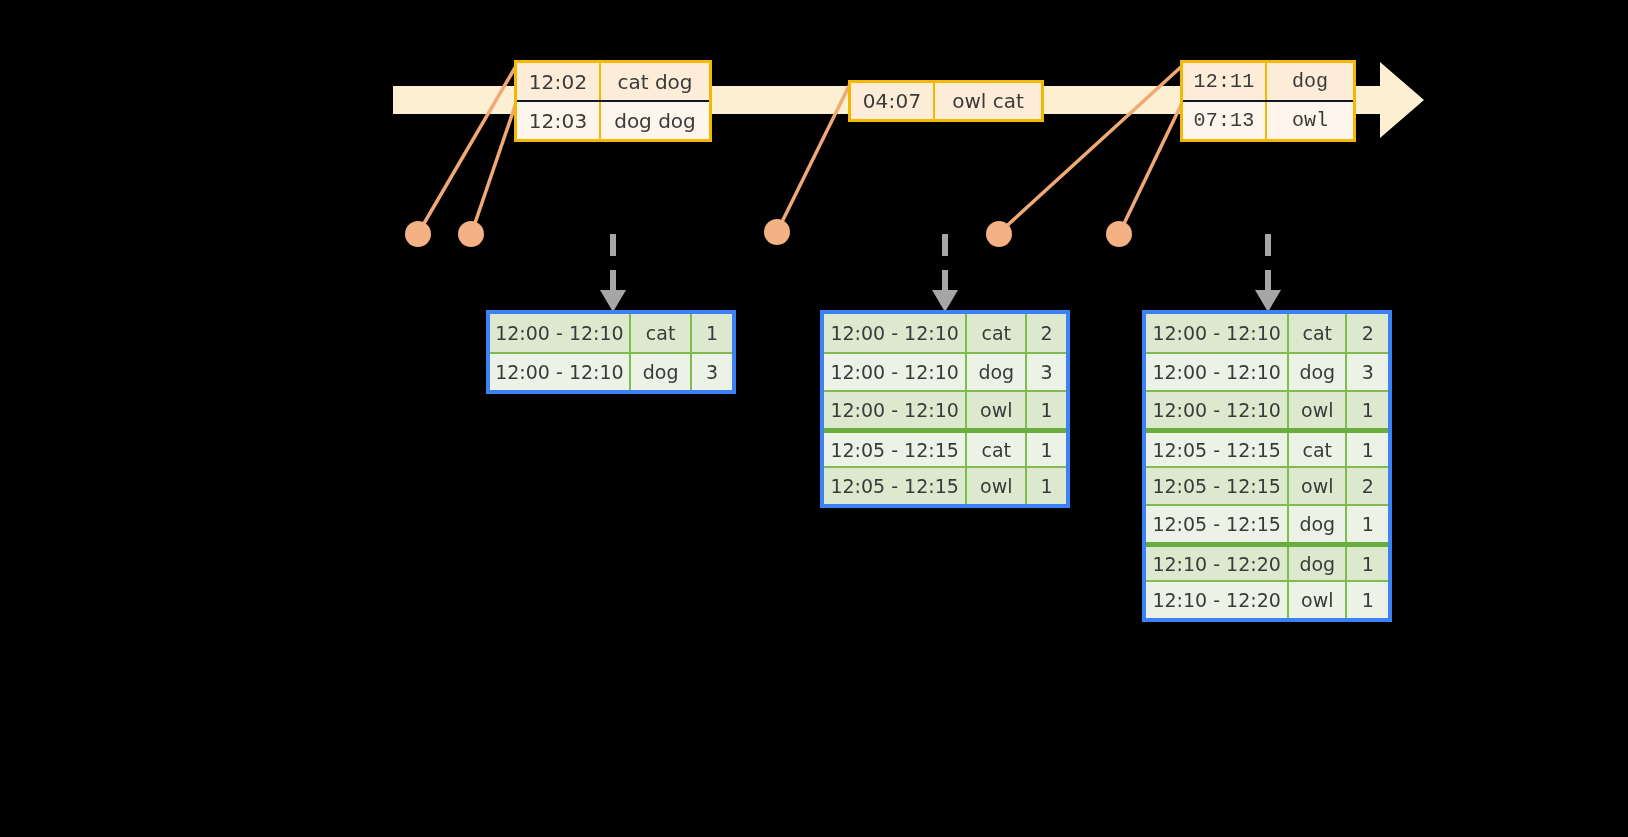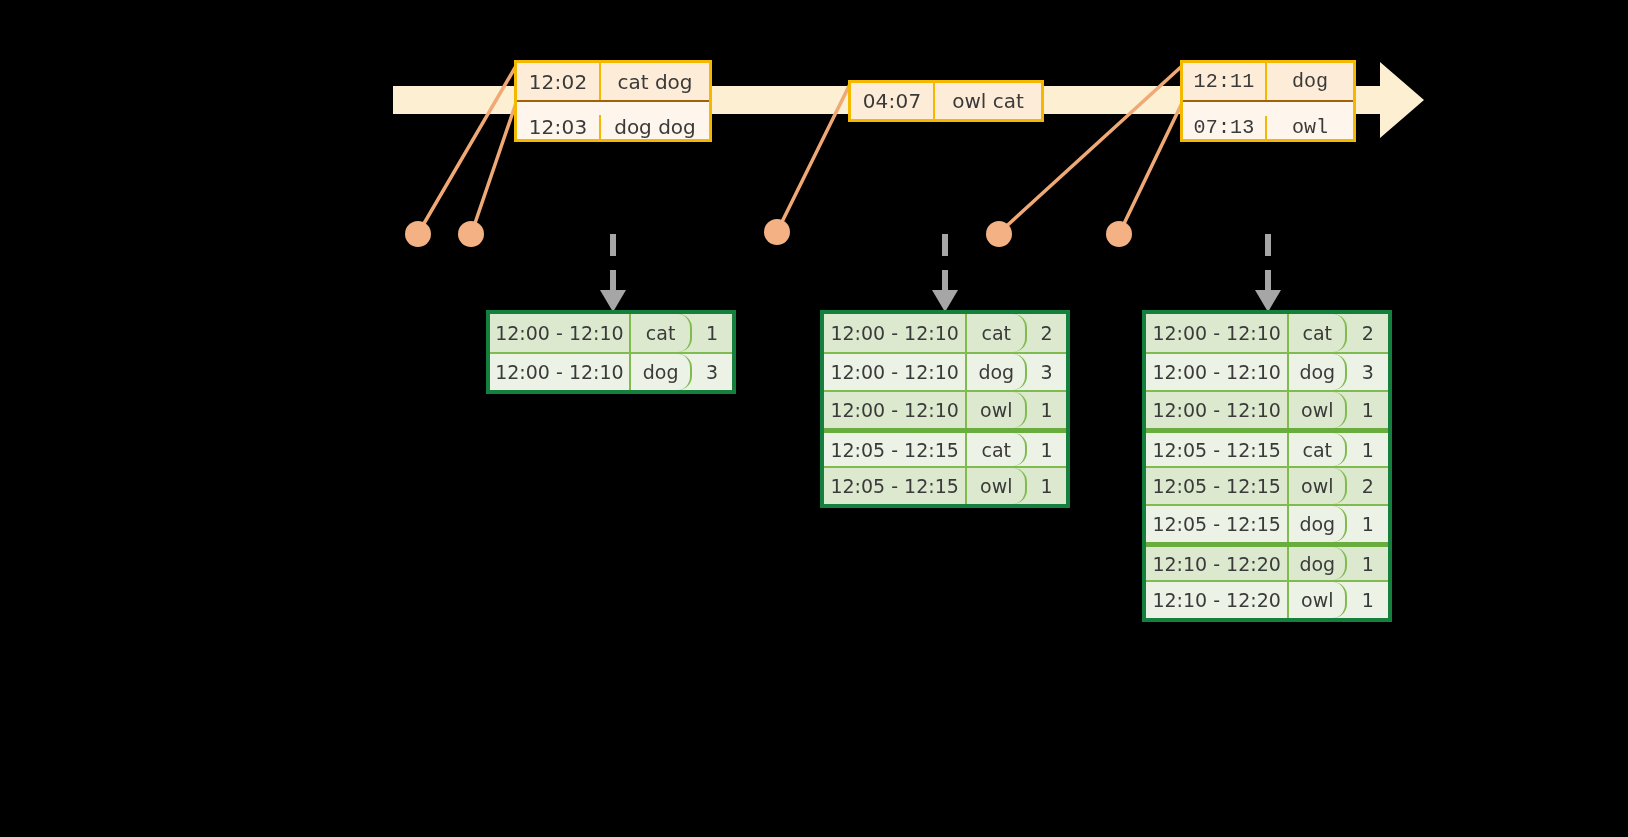--- a/index.html
+++ b/index.html
@@ -41,22 +41,21 @@
     display: flex;
     flex-direction: column;
     z-index: 5;
   }
   .event-row {
     display: flex;
     flex: 1 1 auto;
     min-height: 0;
   }
   .event-row + .event-row {
-    border-top: 2px solid #a16207;
-    align-items: flex-end;
+    border-top: 2px solid #0f172a;
   }
   .event-row.alt { background: #fef6ec; }
   .event-time {
     width: 84px;
     box-sizing: border-box;
     display: flex;
     align-items: center;
     justify-content: center;
     border-right: 2px solid #f5b800;
     font-size: 20px;
@@ -68,21 +67,21 @@
     align-items: center;
     justify-content: center;
     font-size: 20px;
     padding: 0 12px;
     white-space: nowrap;
   }
 
   
   .result-table {
     position: absolute;
-    border: 4px solid #15803d;
+    border: 4px solid #3b82f6;
     box-sizing: border-box;
     background: #ffffff;
     z-index: 4;
   }
   .res-row {
     display: flex;
     height: 38px;
     box-sizing: border-box;
   }
   .res-row.shade { background: #dde9cf; }
@@ -100,21 +99,20 @@
     white-space: nowrap;
   }
   .res-word {
     width: 60px;
     box-sizing: border-box;
     display: flex;
     align-items: center;
     justify-content: center;
     border-right: 2px solid #7fbb4f;
     font-size: 19px;
-    border-radius: 14px;
   }
   .res-count {
     width: 38px;
     box-sizing: border-box;
     display: flex;
     align-items: center;
     justify-content: center;
     font-size: 19px;
   }
   .t1 .res-range { width: 142px; }

